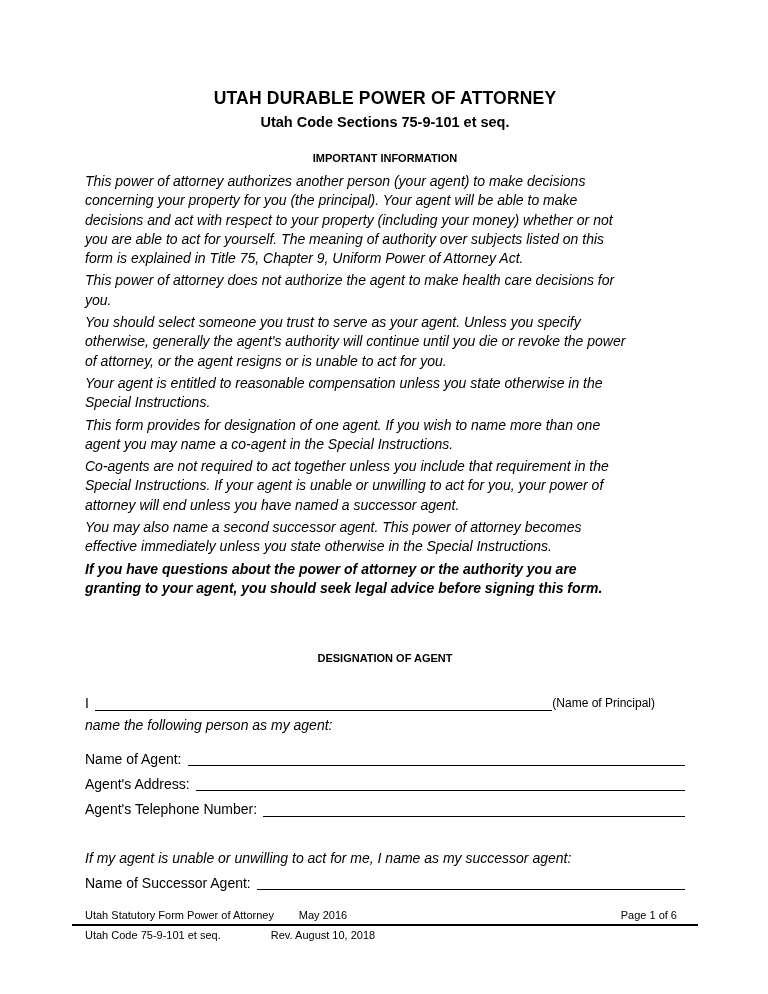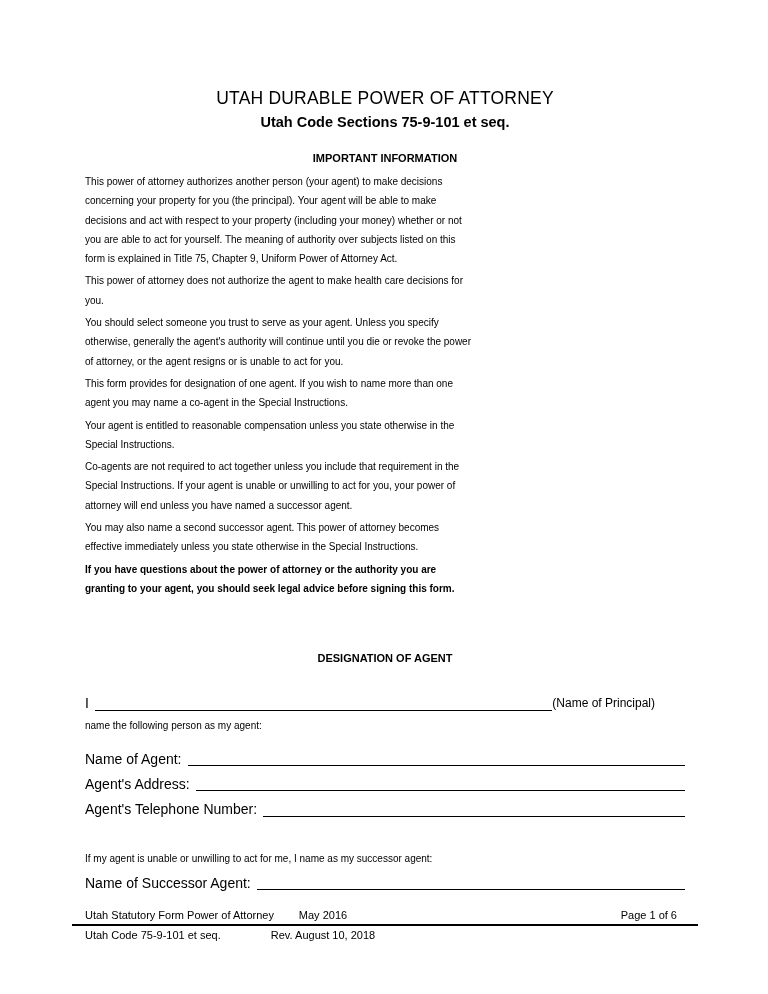--- a/index.html
+++ b/index.html
@@ -15,21 +15,21 @@
     padding: 88px 83px 0 85px;
     background: #ffffff;
     color: #000000;
     font-family: "Liberation Sans", "DejaVu Sans", sans-serif;
     overflow: hidden;
   }
   .doc-title {
     margin: 0;
     font-size: 17.5px;
     line-height: 20px;
-    font-weight: normal;
+    font-weight: bold;
     text-align: center;
     letter-spacing: 0.2px;
   }
   .doc-subtitle {
     margin: 5px 0 0 0;
     font-size: 14.5px;
     line-height: 19px;
     font-weight: bold;
     text-align: center;
   }
@@ -37,23 +37,24 @@
     margin: 0;
     font-size: 11px;
     line-height: 19px;
     font-weight: bold;
     text-align: center;
   }
   .heading-important { margin: 17px 0 4px 0; }
   .heading-designation { margin: 51px 0 0 0; }
   .body-par {
     margin: 0 0 3px 0;
-    font-size: 10px;
+    font-size: 14px;
     line-height: 19.3px;
     white-space: pre-line;
+    font-style: italic;
   }
   .body-par.bold { font-weight: bold; }
   .field-row {
     display: flex;
     align-items: stretch;
     font-size: 14px;
     line-height: 19.3px;
   }
   .field-row .label { white-space: nowrap; }
   .blank {
@@ -111,24 +112,24 @@
   <p class="body-par">This power of attorney authorizes another person (your agent) to make decisions
 concerning your property for you (the principal). Your agent will be able to make
 decisions and act with respect to your property (including your money) whether or not
 you are able to act for yourself. The meaning of authority over subjects listed on this
 form is explained in Title 75, Chapter 9, Uniform Power of Attorney Act.</p>
   <p class="body-par">This power of attorney does not authorize the agent to make health care decisions for
 you.</p>
   <p class="body-par">You should select someone you trust to serve as your agent. Unless you specify
 otherwise, generally the agent's authority will continue until you die or revoke the power
 of attorney, or the agent resigns or is unable to act for you.</p>
+  <p class="body-par">Your agent is entitled to reasonable compensation unless you state otherwise in the
+Special Instructions.</p>
   <p class="body-par">This form provides for designation of one agent. If you wish to name more than one
 agent you may name a co-agent in the Special Instructions.</p>
-  <p class="body-par">Your agent is entitled to reasonable compensation unless you state otherwise in the
-Special Instructions.</p>
   <p class="body-par">Co-agents are not required to act together unless you include that requirement in the
 Special Instructions. If your agent is unable or unwilling to act for you, your power of
 attorney will end unless you have named a successor agent.</p>
   <p class="body-par">You may also name a second successor agent. This power of attorney becomes
 effective immediately unless you state otherwise in the Special Instructions.</p>
   <p class="body-par bold">If you have questions about the power of attorney or the authority you are
 granting to your agent, you should seek legal advice before signing this form.</p>
 
   <h3 class="section-heading heading-designation">DESIGNATION OF AGENT</h3>
 

